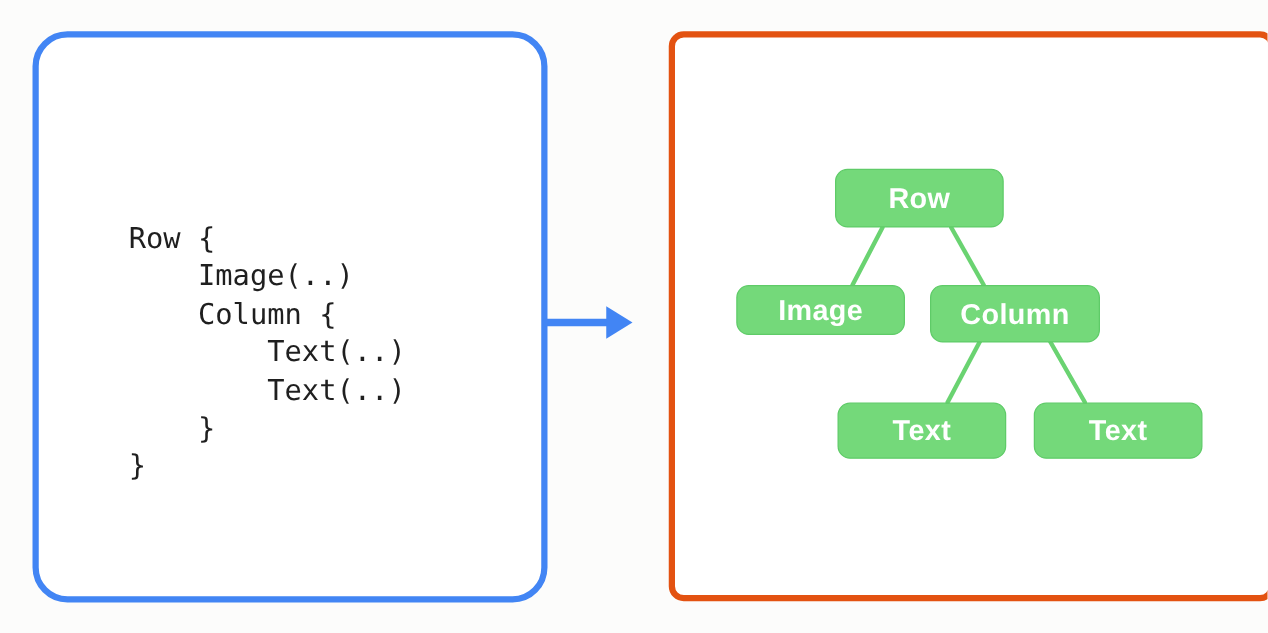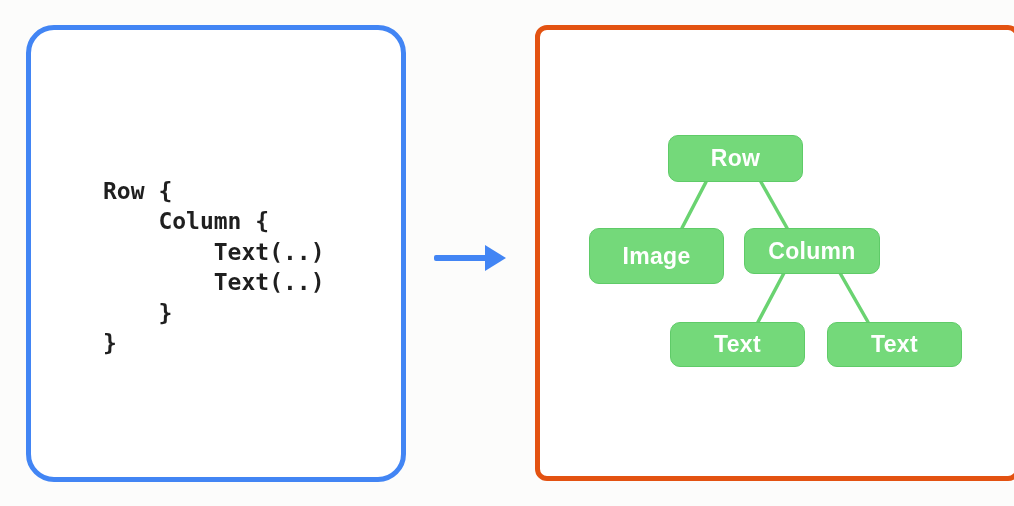--- a/index.html
+++ b/index.html
@@ -20,25 +20,24 @@
     background: var(--background);
     overflow: hidden;
     font-family: "Liberation Sans", sans-serif;
   }
   .stage { position: relative; width: 1014px; height: 506px; }
 
   
   .code-panel {
     position: absolute;
     left: 26px; top: 25px;
-    width: 380px; height: 457px;
+    width: 412px; height: 457px;
     background: var(--panel-fill);
     border: 5px solid var(--code-panel-border);
     border-radius: 28px;
-    font-weight: bold;
   }
   .code-block {
     position: absolute;
     left: 72px; top: 146px;
     font-family: "DejaVu Sans Mono", "Liberation Mono", monospace;
     font-size: 23px;
     line-height: 30.4px;
     color: var(--code-text);
   }
   .code-line { white-space: pre; }
@@ -92,33 +91,34 @@
     justify-content: center;
     background: var(--node-green);
     border: 1px solid var(--node-border-green);
     border-radius: 10px;
     color: var(--node-text);
     font-size: 23px;
     font-weight: bold;
     letter-spacing: 0.3px;
   }
   .node-row    { left: 128px; top: 105px; width: 135px; height: 47px; }
-  .node-image  { left:  49px; top: 198px; width: 135px; height: 56px; }
+  .node-image  { left:  49px; top: 198px; width: 135px; height: 40px; }
   .node-column { left: 204px; top: 198px; width: 136px; height: 46px; text-align: right; }
   .node-text-1 { left: 130px; top: 292px; width: 135px; height: 45px; }
   .node-text-2 { left: 287px; top: 292px; width: 135px; height: 45px; }
 </style>
 </head>
 <body>
 
 <div class="stage">
 
   <div class="code-panel">
     <div class="code-block">
       <div class="code-line">Row {</div>
+      <div class="code-line">    Image(..)</div>
       <div class="code-line">    Column {</div>
       <div class="code-line">        Text(..)</div>
       <div class="code-line">        Text(..)</div>
       <div class="code-line">    }</div>
       <div class="code-line">}</div>
     </div>
   </div>
 
   <div class="flow-arrow">
     <div class="shaft"></div>

